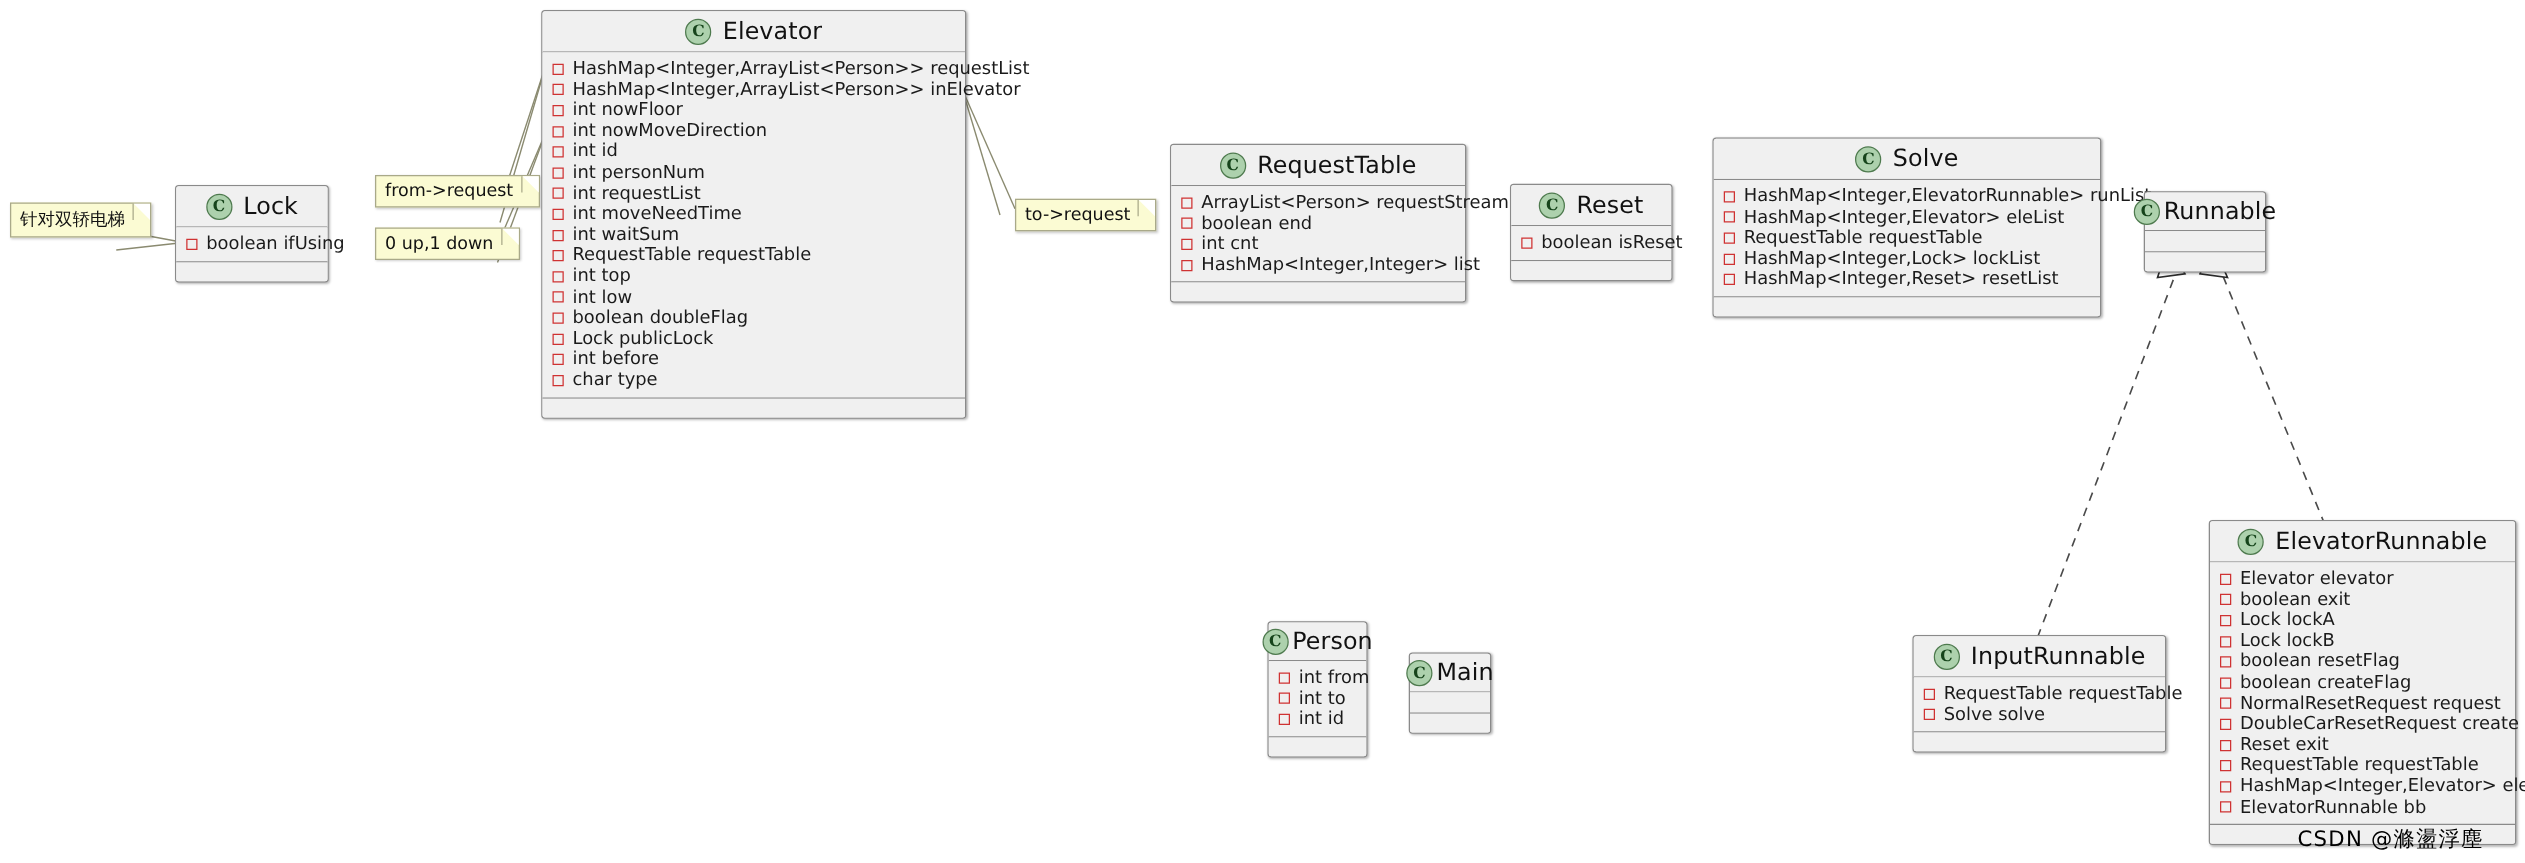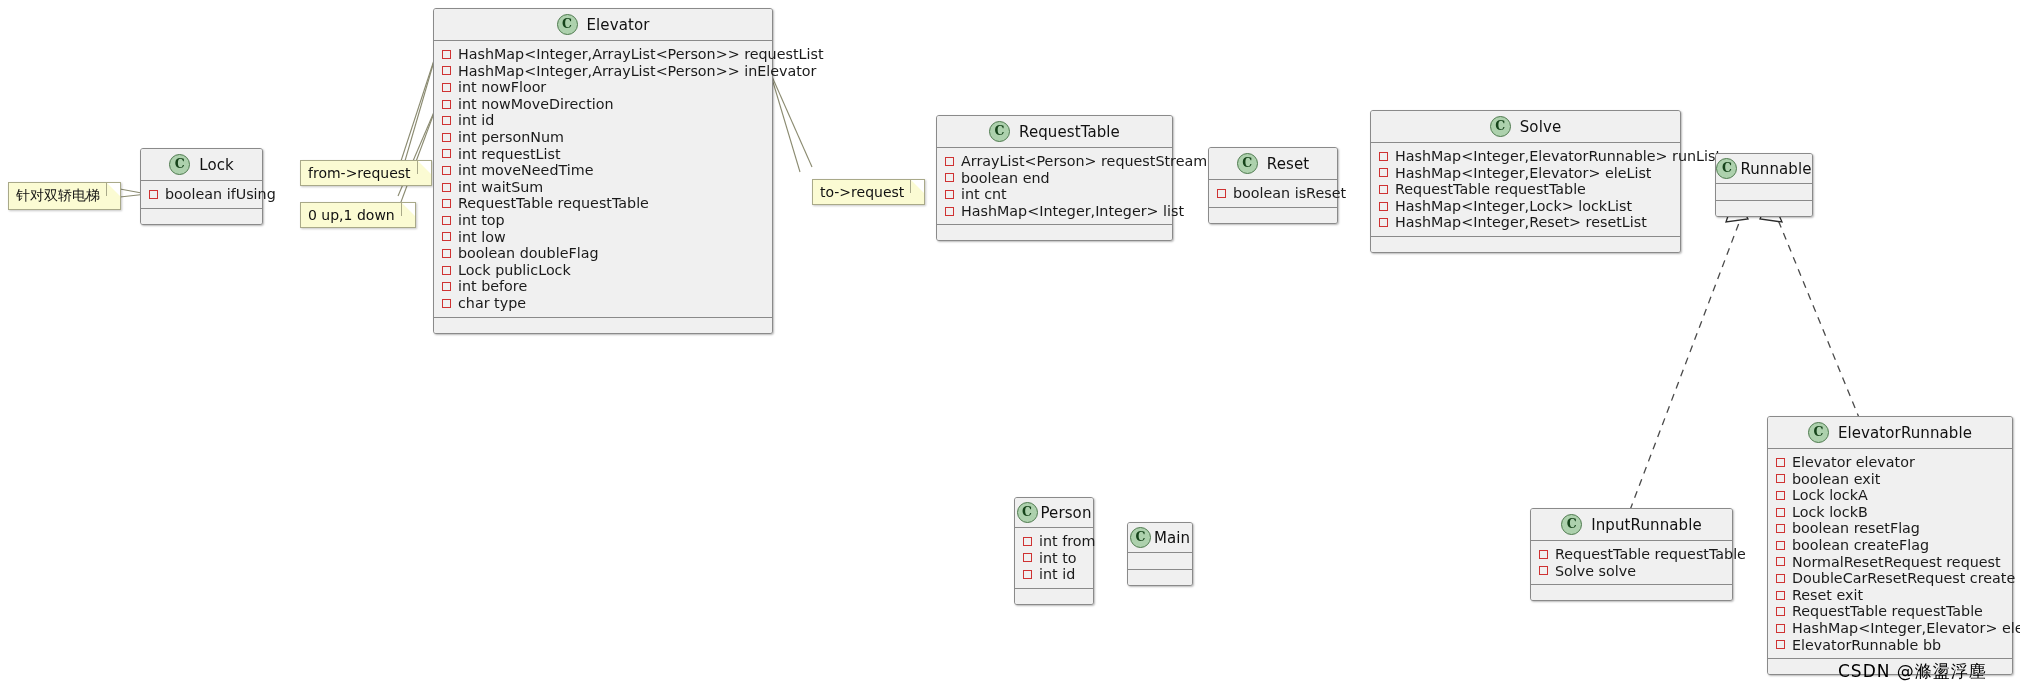--- a/index.html
+++ b/index.html
@@ -37,21 +37,21 @@
     flex:0 0 auto;
     width:19px;height:19px;border-radius:50%;
     background:#add1ad;
     border:1.6px solid #4e7a4e;
     color:#16441b;
     font-family:"DejaVu Serif","Liberation Serif",serif;
     font-weight:bold;font-size:12.5px;
     display:flex;align-items:center;justify-content:center;
     line-height:1;
   }
-  .cname{font-size:15px;color:#111;letter-spacing:0.1px;}
+  .cname{font-size:19px;color:#111;letter-spacing:0.1px;}
   .uml-attrs{
     padding:5px 8px 5px 8px;
     background:#f0f0f0;
     border-bottom:1px solid #8a8a8a;
   }
   .uml-attrs.empty{padding:4px 8px;min-height:8px;}
   .attr{
     display:flex;align-items:center;gap:7px;
     white-space:nowrap;
     line-height:14.6px;
@@ -76,21 +76,20 @@
   .note{
     position:absolute;
     box-sizing:border-box;
     background:#fbfbd3;
     border:1px solid #a9a989;
     font-size:14px;
     color:#111;
     padding:4px 20px 4px 7px;
     white-space:nowrap;
     box-shadow:1px 1px 2px rgba(0,0,0,0.22);
-    margin-top:20px;
   }
   .note .fold{
     position:absolute;top:0;right:0;
     width:0;height:0;
     border-left:13px solid transparent;
     border-top:13px solid #ffffff;
   }
   .note .foldline{
     position:absolute;top:0;right:0;
     width:13px;height:13px;

